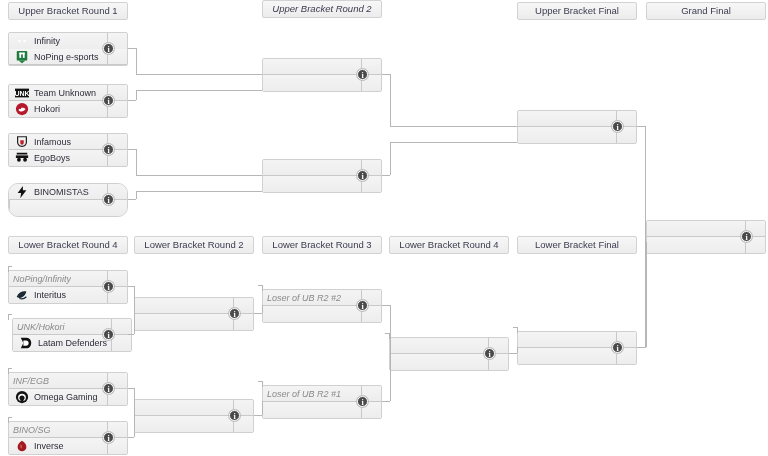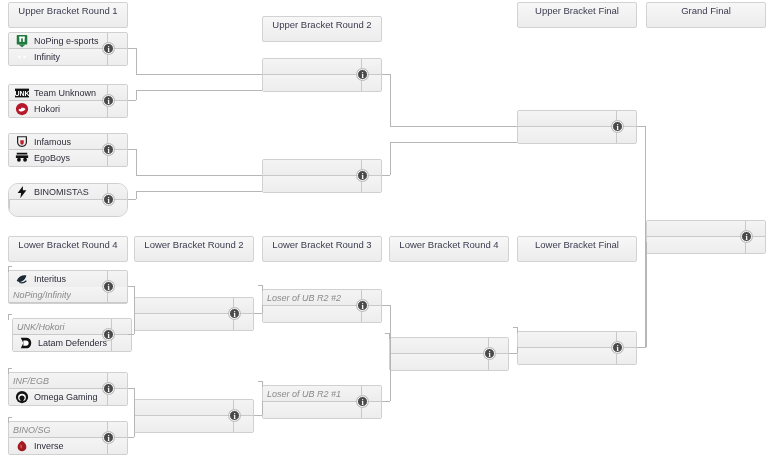--- a/index.html
+++ b/index.html
@@ -9,21 +9,21 @@
     font-family:"Liberation Sans","DejaVu Sans",sans-serif;
     overflow:hidden;
     position:relative;
     -webkit-font-smoothing:antialiased;
   }
   #bracket{position:absolute;left:0;top:0;width:768px;height:456px;}
 
   
   .round-header{
     position:absolute;
-    height:26px;
+    height:18px;
     box-sizing:border-box;
     background:linear-gradient(to bottom,#f7f7f7 0%,#ececec 100%);
     border:1px solid #d2d2d2;
     border-radius:2px;
     color:#3b3b4f;
     font-size:9.5px;
     line-height:16px;
     text-align:center;
     white-space:nowrap;
     overflow:hidden;
@@ -106,57 +106,57 @@
   .ln.v{width:1px;}
 
   
   .logo svg{display:block;}
 </style>
 </head>
 <body>
 
 <div id="bracket">
     <div class="round-header" style="left: 8px; top: 2px; width: 120px;">Upper Bracket Round 1</div>
-    <div class="round-header" style="left: 262px; top: 16px; width: 120px;">Upper Bracket Round 2</div>
+    <div class="round-header" style="left: 262px; top: 0; width: 120px; font-style: italic;">Upper Bracket Round 2</div>
     <div class="round-header" style="left: 517px; top: 2px; width: 120px;">Upper Bracket Final</div>
     <div class="round-header" style="left: 646px; top: 2px; width: 120px;">Grand Final</div>
     <div class="round-header" style="left: 8px; top: 236px; width: 120px;">Lower Bracket Round 4</div>
     <div class="round-header" style="left: 134px; top: 236px; width: 120px;">Lower Bracket Round 2</div>
     <div class="round-header" style="left: 262px; top: 236px; width: 120px;">Lower Bracket Round 3</div>
     <div class="round-header" style="left: 389px; top: 236px; width: 120px;">Lower Bracket Round 4</div>
     <div class="round-header" style="left: 517px; top: 236px; width: 120px;">Lower Bracket Final</div>
     <div class="match" style="left: 8px; top: 32px; width: 120px;">
+      <div class="row bottom">
+        <div class="opp">
+          <span class="logo">
+            <svg width="14" height="14" viewBox="0 0 16 16">
+              <path d="M1 8c1.5-3 5-3 7 0 2 3 5.5 3 7 0-1.5 3-5 3-7 0-2-3-5.5-3-7 0z" fill="#d32a2a"></path>
+              <circle cx="5" cy="8" r="1.4" fill="#fff"></circle>
+              <circle cx="11" cy="8" r="1.4" fill="#fff"></circle>
+            </svg>
+          </span>
+          <span class="tname">Infinity</span>
+        </div>
+        <div class="score"></div>
+      </div>
       <div class="row top">
         <div class="opp">
           <span class="logo">
             <svg width="14" height="14" viewBox="0 0 16 16">
               <rect x="2" y="1" width="12" height="11" rx="1" fill="#1f7a3d"></rect>
               <path d="M4 12l4 3 4-3z" fill="#1f7a3d"></path>
               <rect x="5" y="3" width="2" height="6" fill="#fff"></rect>
               <rect x="9" y="3" width="2" height="6" fill="#fff"></rect>
               <rect x="5" y="3" width="6" height="2" fill="#fff"></rect>
             </svg>
           </span>
           <span class="tname">NoPing e-sports</span>
         </div>
         <div class="score"></div>
       </div>
-      <div class="row bottom">
-        <div class="opp">
-          <span class="logo">
-            <svg width="14" height="14" viewBox="0 0 16 16">
-              <path d="M1 8c1.5-3 5-3 7 0 2 3 5.5 3 7 0-1.5 3-5 3-7 0-2-3-5.5-3-7 0z" fill="#d32a2a"></path>
-              <circle cx="5" cy="8" r="1.4" fill="#fff"></circle>
-              <circle cx="11" cy="8" r="1.4" fill="#fff"></circle>
-            </svg>
-          </span>
-          <span class="tname">Infinity</span>
-        </div>
-        <div class="score"></div>
-      </div>
     </div>
     <div class="info-badge" style="left: 103px; top: 43px;">i</div>
     <div class="match" style="left: 8px; top: 84px; width: 120px;">
       <div class="row top">
         <div class="opp">
           <span class="logo">
             <svg width="14" height="14" viewBox="0 0 16 16">
               <rect x="0" y="3" width="16" height="10" fill="#111"></rect>
               <text x="8" y="11.5" font-family="Liberation Sans, sans-serif" font-size="8" font-weight="bold" fill="#fff" text-anchor="middle">UNK</text>
             </svg>
@@ -288,35 +288,35 @@
       <div class="row bottom empty">
         <div class="opp">
           <span class="logo"></span>
           <span class="tname"></span>
         </div>
         <div class="score"></div>
       </div>
     </div>
     <div class="info-badge" style="left: 741px; top: 231px;">i</div>
     <div class="match" style="left: 8px; top: 270px; width: 120px;">
+      <div class="row top">
+        <div class="opp">
+          <span class="tname placeholder">NoPing/Infinity</span>
+        </div>
+        <div class="score"></div>
+      </div>
       <div class="row bottom">
         <div class="opp">
           <span class="logo">
             <svg width="14" height="14" viewBox="0 0 16 16">
               <path d="M2 10c2-5 7-7 11-6-1 4-3 6-6 7-2 .7-4 .3-5-1z" fill="#1b2a36"></path>
               <path d="M5 12c3 1 6 0 8-2" stroke="#1b2a36" stroke-width="1.4" fill="none"></path>
             </svg>
           </span>
           <span class="tname">Interitus</span>
-        </div>
-        <div class="score"></div>
-      </div>
-      <div class="row top">
-        <div class="opp">
-          <span class="tname placeholder">NoPing/Infinity</span>
         </div>
         <div class="score"></div>
       </div>
     </div>
     <div class="info-badge" style="left: 103px; top: 281px;">i</div>
     <div class="match" style="left: 12px; top: 318px; width: 120px;">
       <div class="row top">
         <div class="opp">
           <span class="tname placeholder">UNK/Hokori</span>
         </div>

